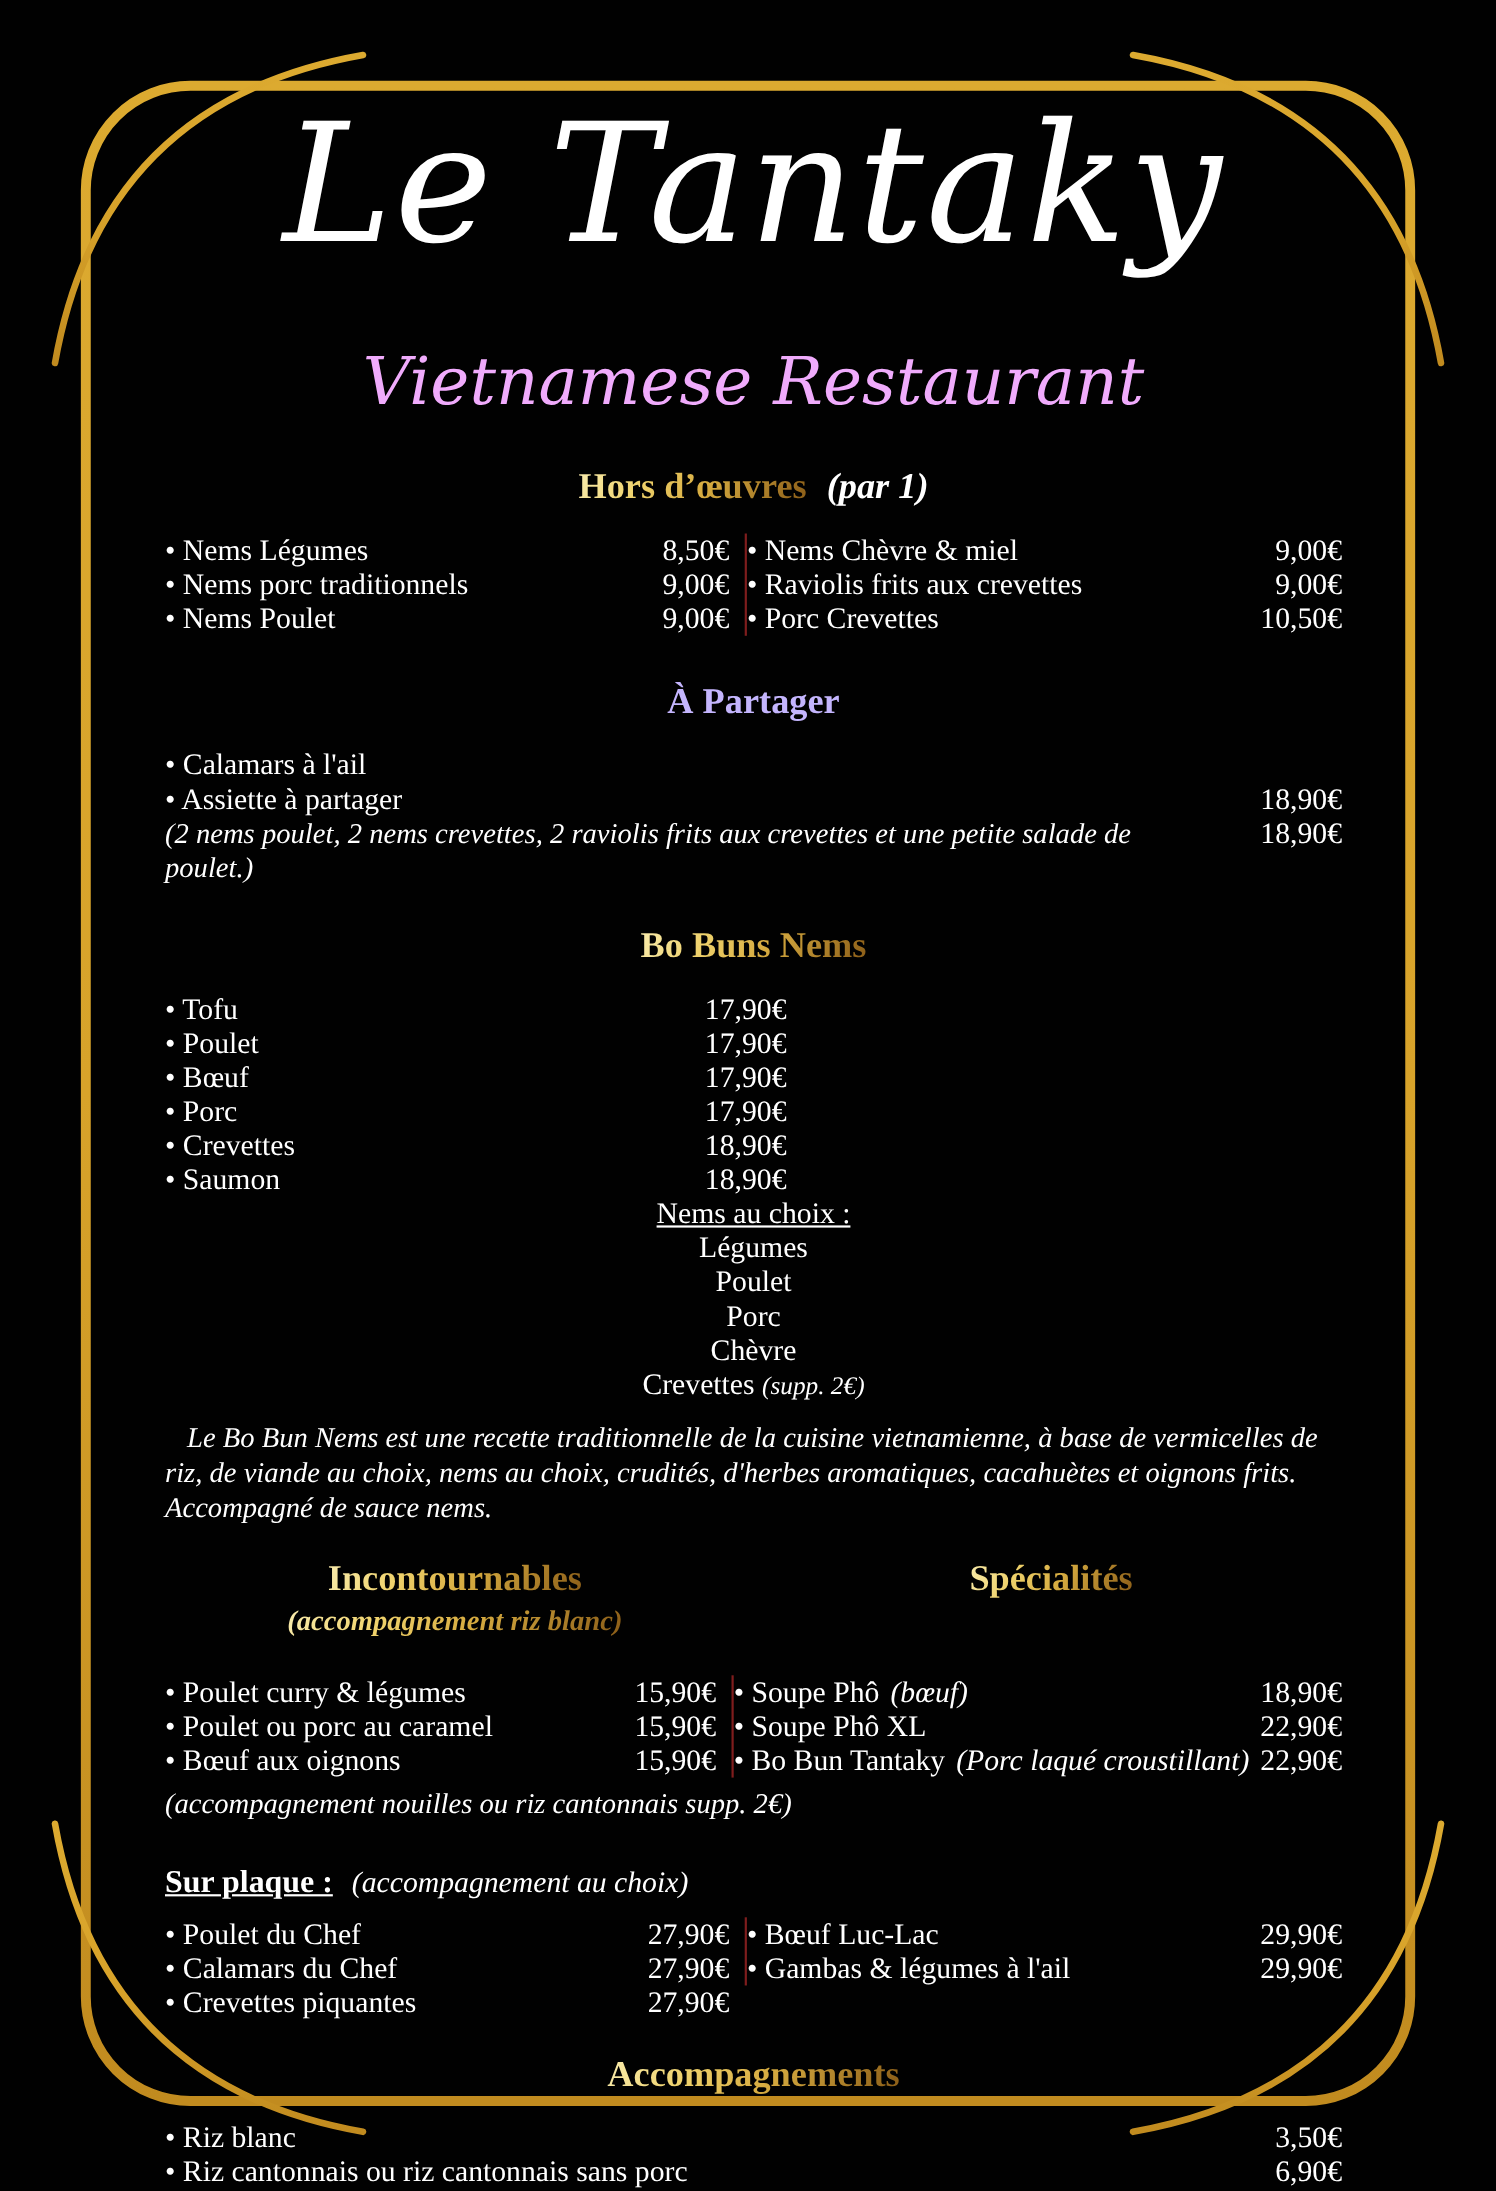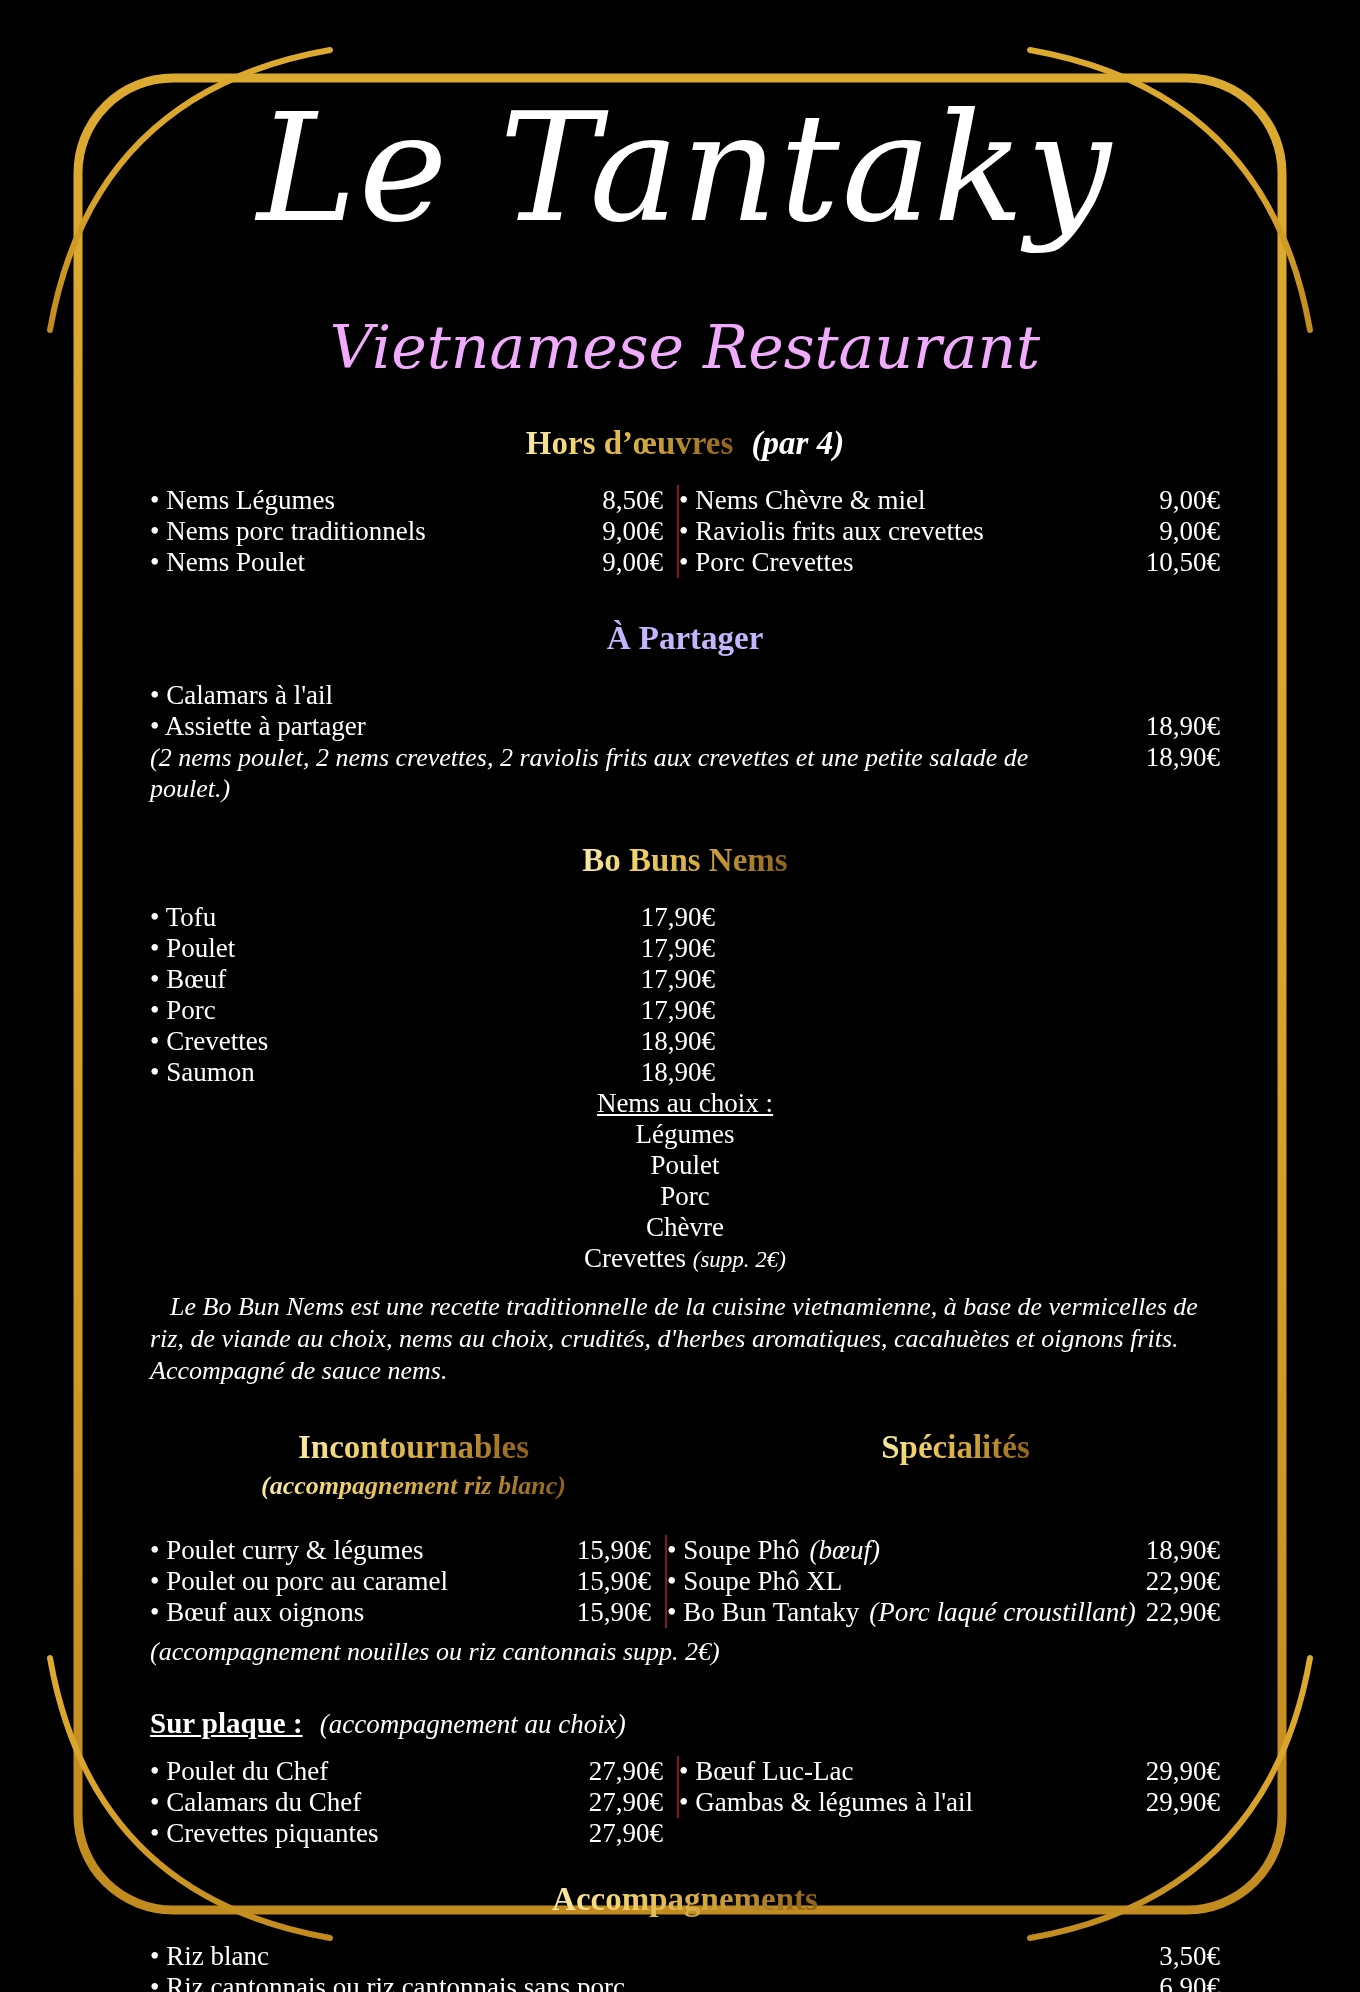--- a/index.html
+++ b/index.html
@@ -50,21 +50,21 @@
 
   .bobuns { display:flex; margin-top:22px;flex-direction:column; }
   .bb-left { width:565px; }
   .bb-right { flex:1; text-align:center; font-size:27px; line-height:31px; }
   .choices-header { font-weight:normal; text-decoration:underline;text-align:center; }
   .opt-note { font-style:italic; font-size:23px; }
 
   .desc { margin:16px 0 0 0; font-style:italic; font-size:26px; line-height:32px; text-indent:20px; }
   .desc2 { margin:0; font-style:italic; font-size:26px; line-height:32px; }
 
-  .pair { display:flex; margin-top:40px;gap:14px; }
+  .pair { display:flex; margin-top:28px;gap:14px; }
   .pair-left { width:527px; text-align:center; }
   .pair-right { flex:1; text-align:center; }
   .gold-sub { display:inline-block; margin-top:4px; font-style:italic; font-weight:bold; font-size:26px; }
 
   .items-gap { margin-top:34px; }
   .foot-note { margin-top:8px; font-style:italic; font-size:26px; line-height:31px; }
 
   .sp-head { margin-top:38px; font-size:29px; line-height:36px; }
   .sp-title { font-weight:bold; text-decoration:underline; }
   .sp-sub { font-style:italic; margin-left:10px; font-size:27px; }
@@ -92,21 +92,21 @@
 
   <div class="content">
 
     <div class="title">Le Tantaky</div>
     <div class="gold-rule"></div>
     <div class="subtitle">Vietnamese Restaurant</div>
 
     <div class="sect">
       <h2>
         <span class="gold-grad">Hors d’œuvres</span>
-        <span class="h-note">(par 4)</span>
+        <span class="h-note">(par 1)</span>
       </h2>
       <div class="cols rows">
         <div class="col-left">
           <div class="row">
             <span class="nm">Nems Légumes</span>
             <span class="price">8,50€</span>
           </div>
           <div class="row">
             <span class="nm">Nems porc traditionnels</span>
             <span class="price">9,00€</span>

